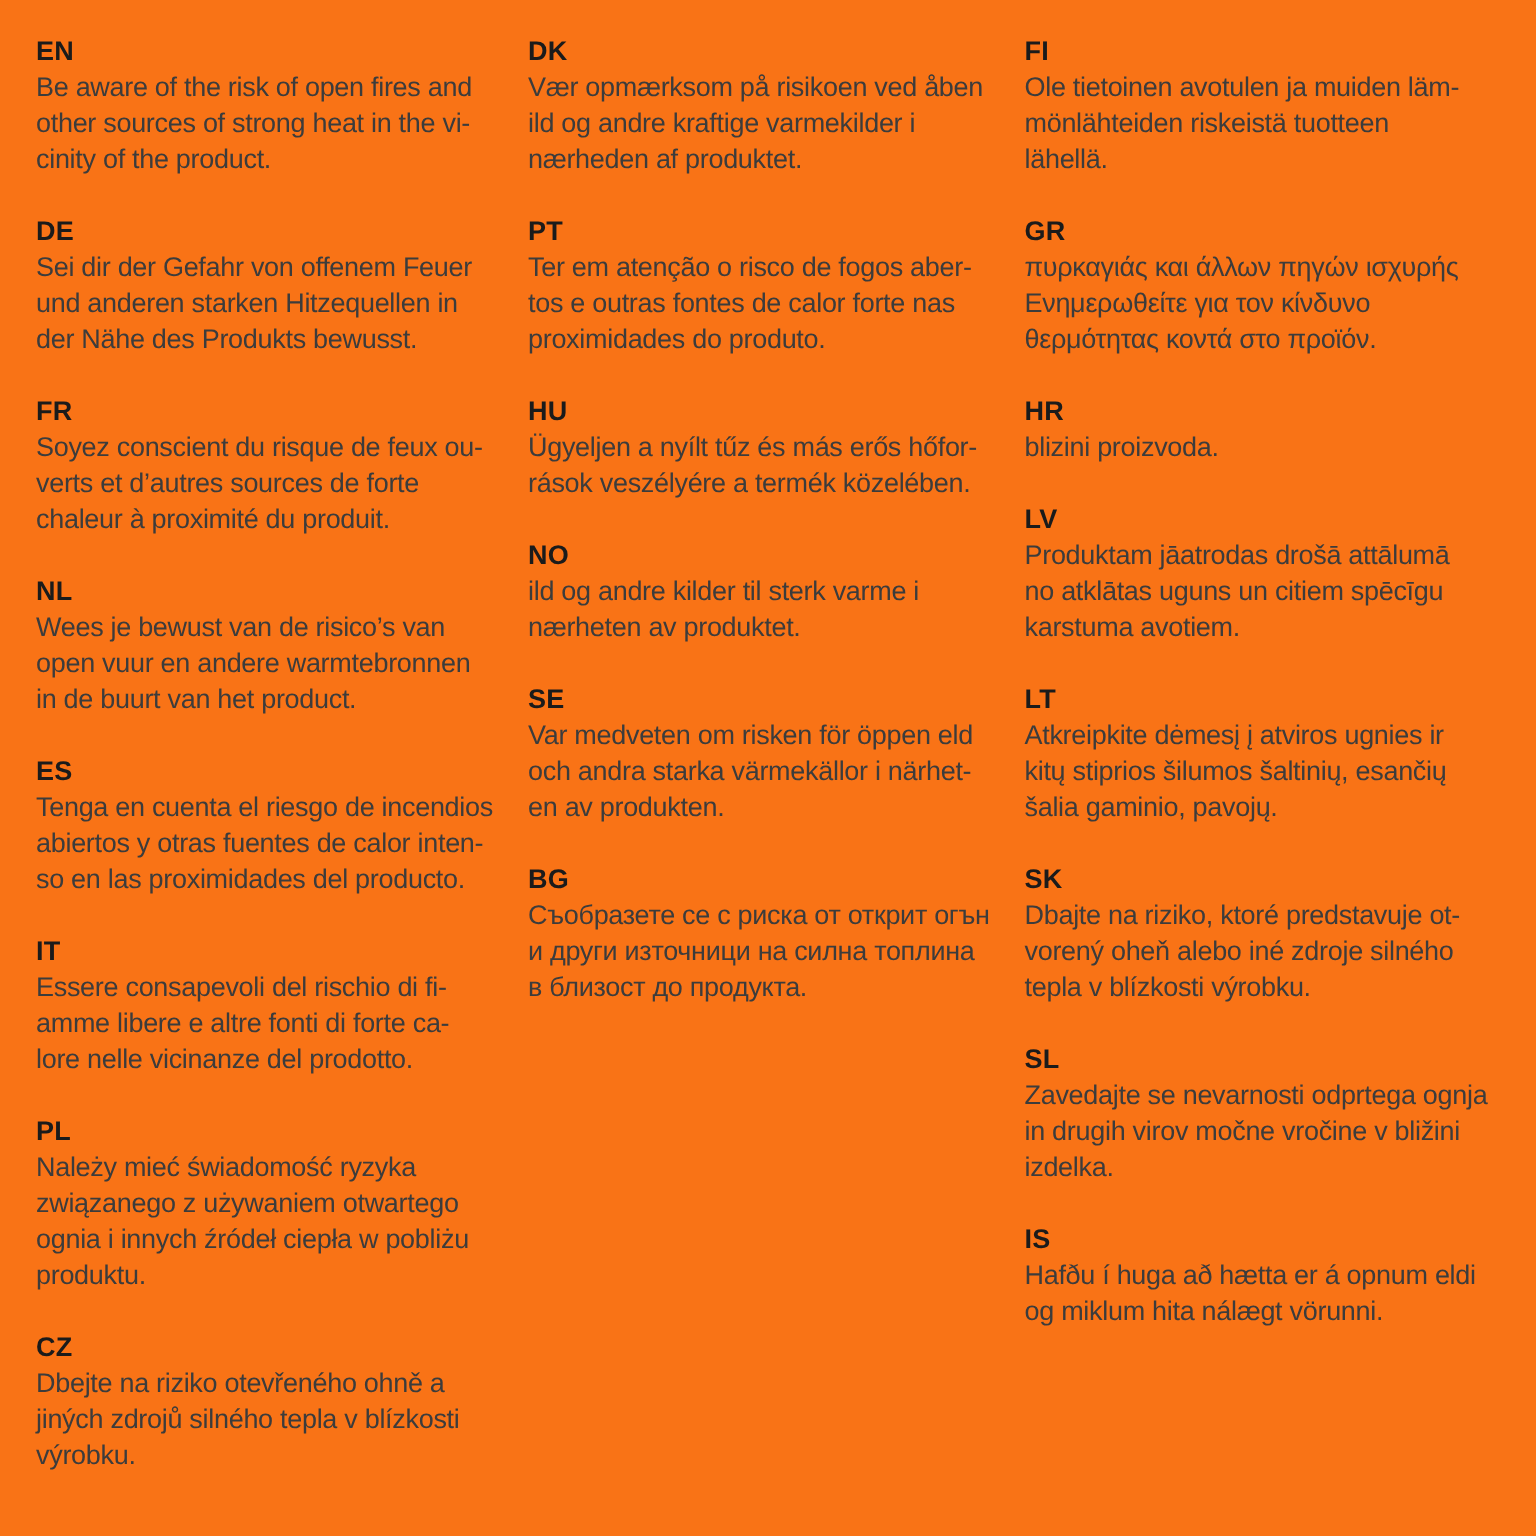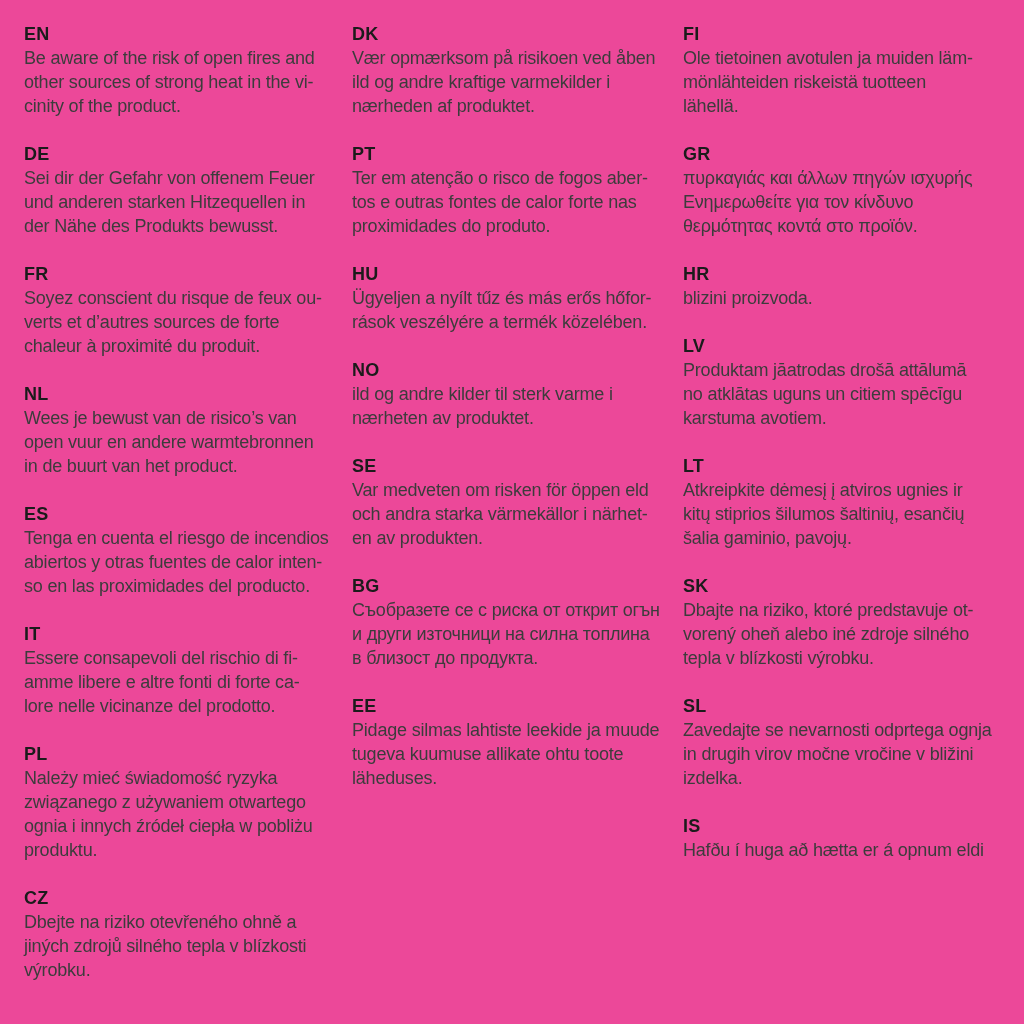--- a/index.html
+++ b/index.html
@@ -4,21 +4,21 @@
 <style>
   html, body {
     margin: 0;
     padding: 0;
     background: #ffffff;
   }
   .page {
     position: relative;
     width: 1024px;
     height: 1024px;
-    background: #ec4899;
+    background: #f97316;
     font-family: "Liberation Sans", sans-serif;
     overflow: hidden;
   }
   .col {
     position: absolute;
     top: 22px;
     width: 330px;
   }
   .col-1 { left: 24px; }
   .col-2 { left: 352px; }
@@ -124,26 +124,20 @@
         <div class="warning-line">Var medveten om risken för öppen eld</div>
         <div class="warning-line">och andra starka värmekällor i närhet-</div>
         <div class="warning-line">en av produkten.</div>
       </div>
       <div class="lang-block">
         <div class="lang-code">BG</div>
         <div class="warning-line">Съобразете се с риска от открит огън</div>
         <div class="warning-line">и други източници на силна топлина</div>
         <div class="warning-line">в близост до продукта.</div>
       </div>
-      <div class="lang-block">
-        <div class="lang-code">EE</div>
-        <div class="warning-line">Pidage silmas lahtiste leekide ja muude</div>
-        <div class="warning-line">tugeva kuumuse allikate ohtu toote</div>
-        <div class="warning-line">läheduses.</div>
-      </div>
     </div>
   <div class="col col-3">
       <div class="lang-block">
         <div class="lang-code">FI</div>
         <div class="warning-line">Ole tietoinen avotulen ja muiden läm-</div>
         <div class="warning-line">mönlähteiden riskeistä tuotteen</div>
         <div class="warning-line">lähellä.</div>
       </div>
       <div class="lang-block">
         <div class="lang-code">GR</div>
@@ -175,15 +169,16 @@
       </div>
       <div class="lang-block">
         <div class="lang-code">SL</div>
         <div class="warning-line">Zavedajte se nevarnosti odprtega ognja</div>
         <div class="warning-line">in drugih virov močne vročine v bližini</div>
         <div class="warning-line">izdelka.</div>
       </div>
       <div class="lang-block">
         <div class="lang-code">IS</div>
         <div class="warning-line">Hafðu í huga að hætta er á opnum eldi</div>
+        <div class="warning-line">og miklum hita nálægt vörunni.</div>
       </div>
     </div>
 </div>
 
 </body></html>

